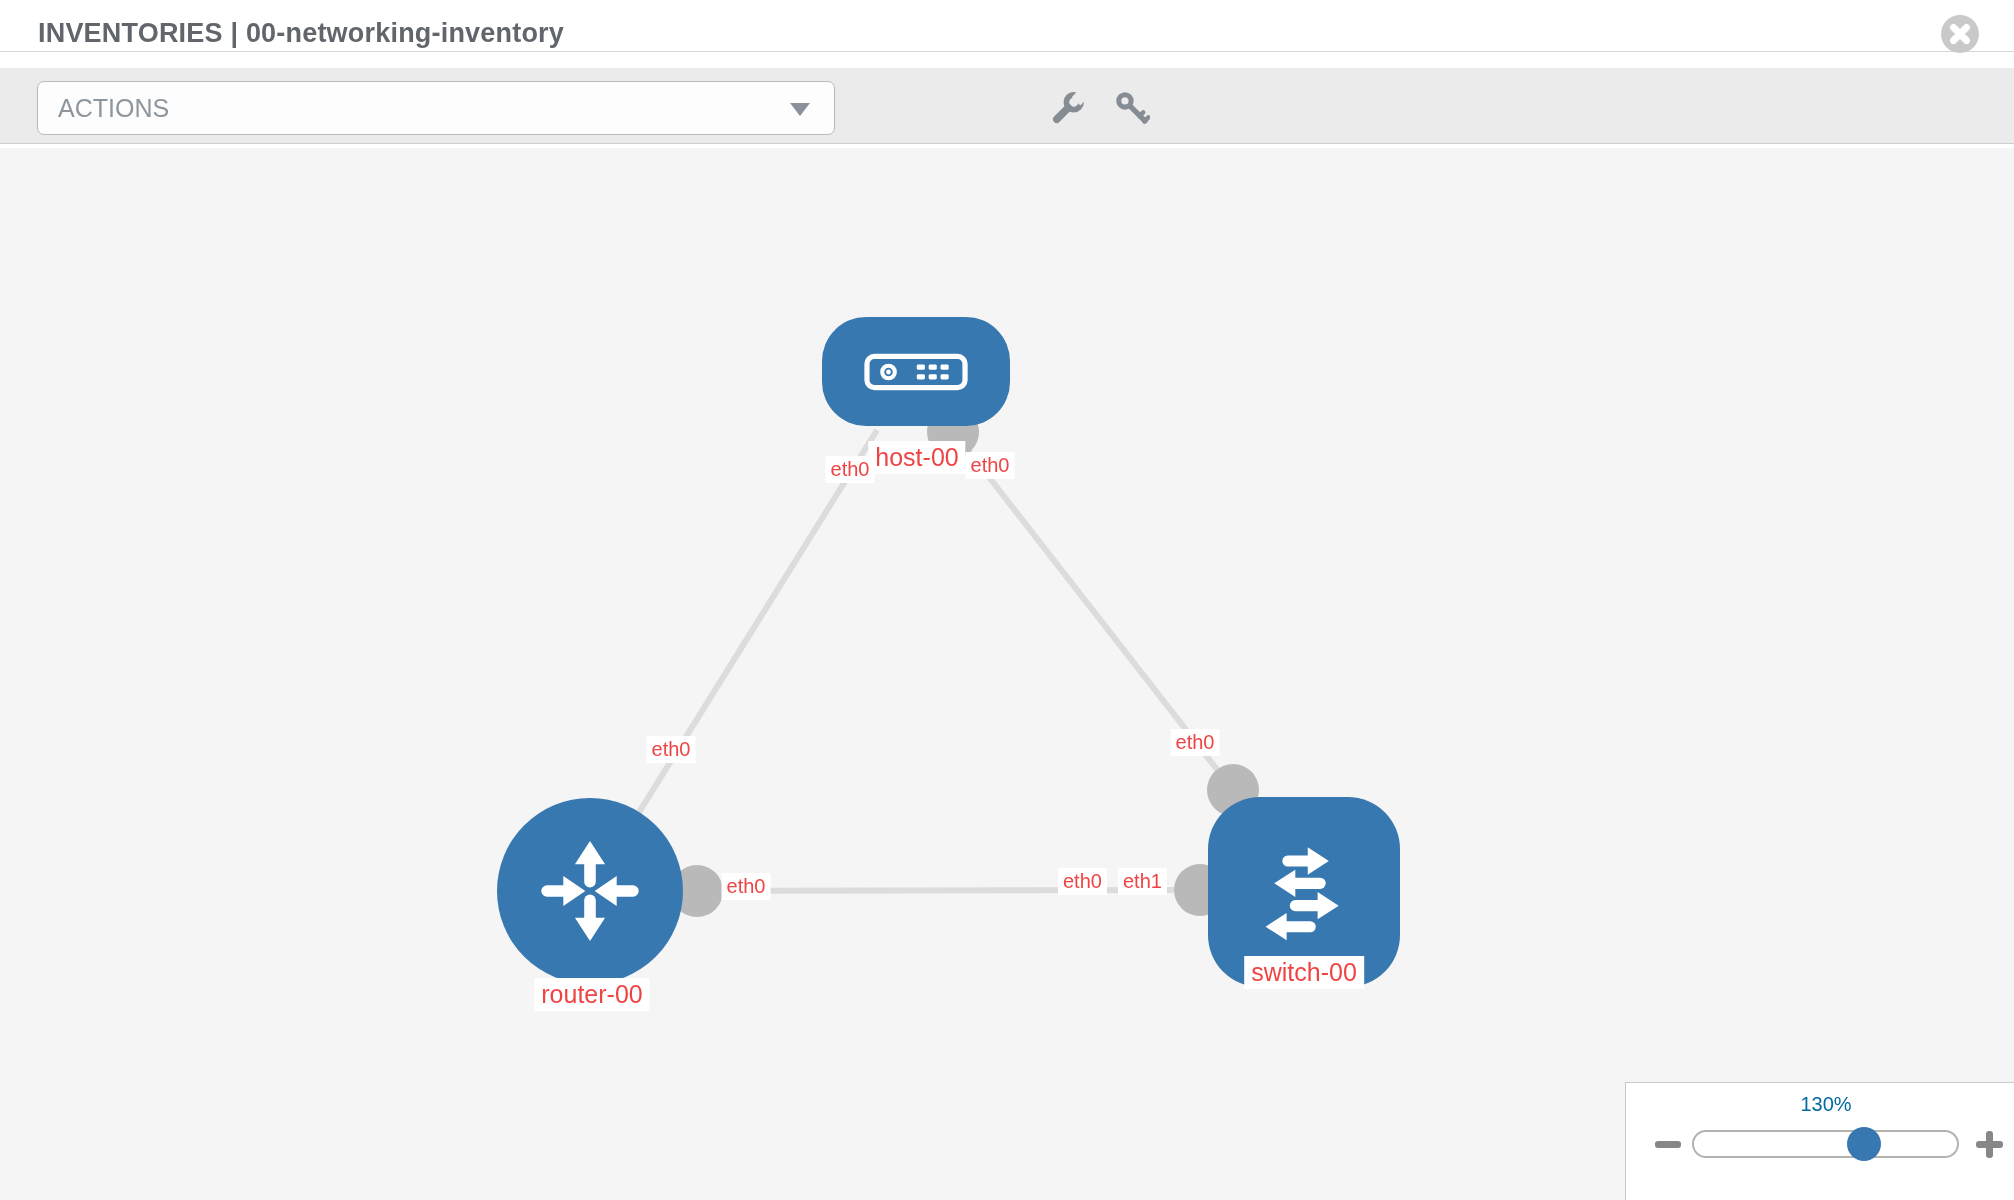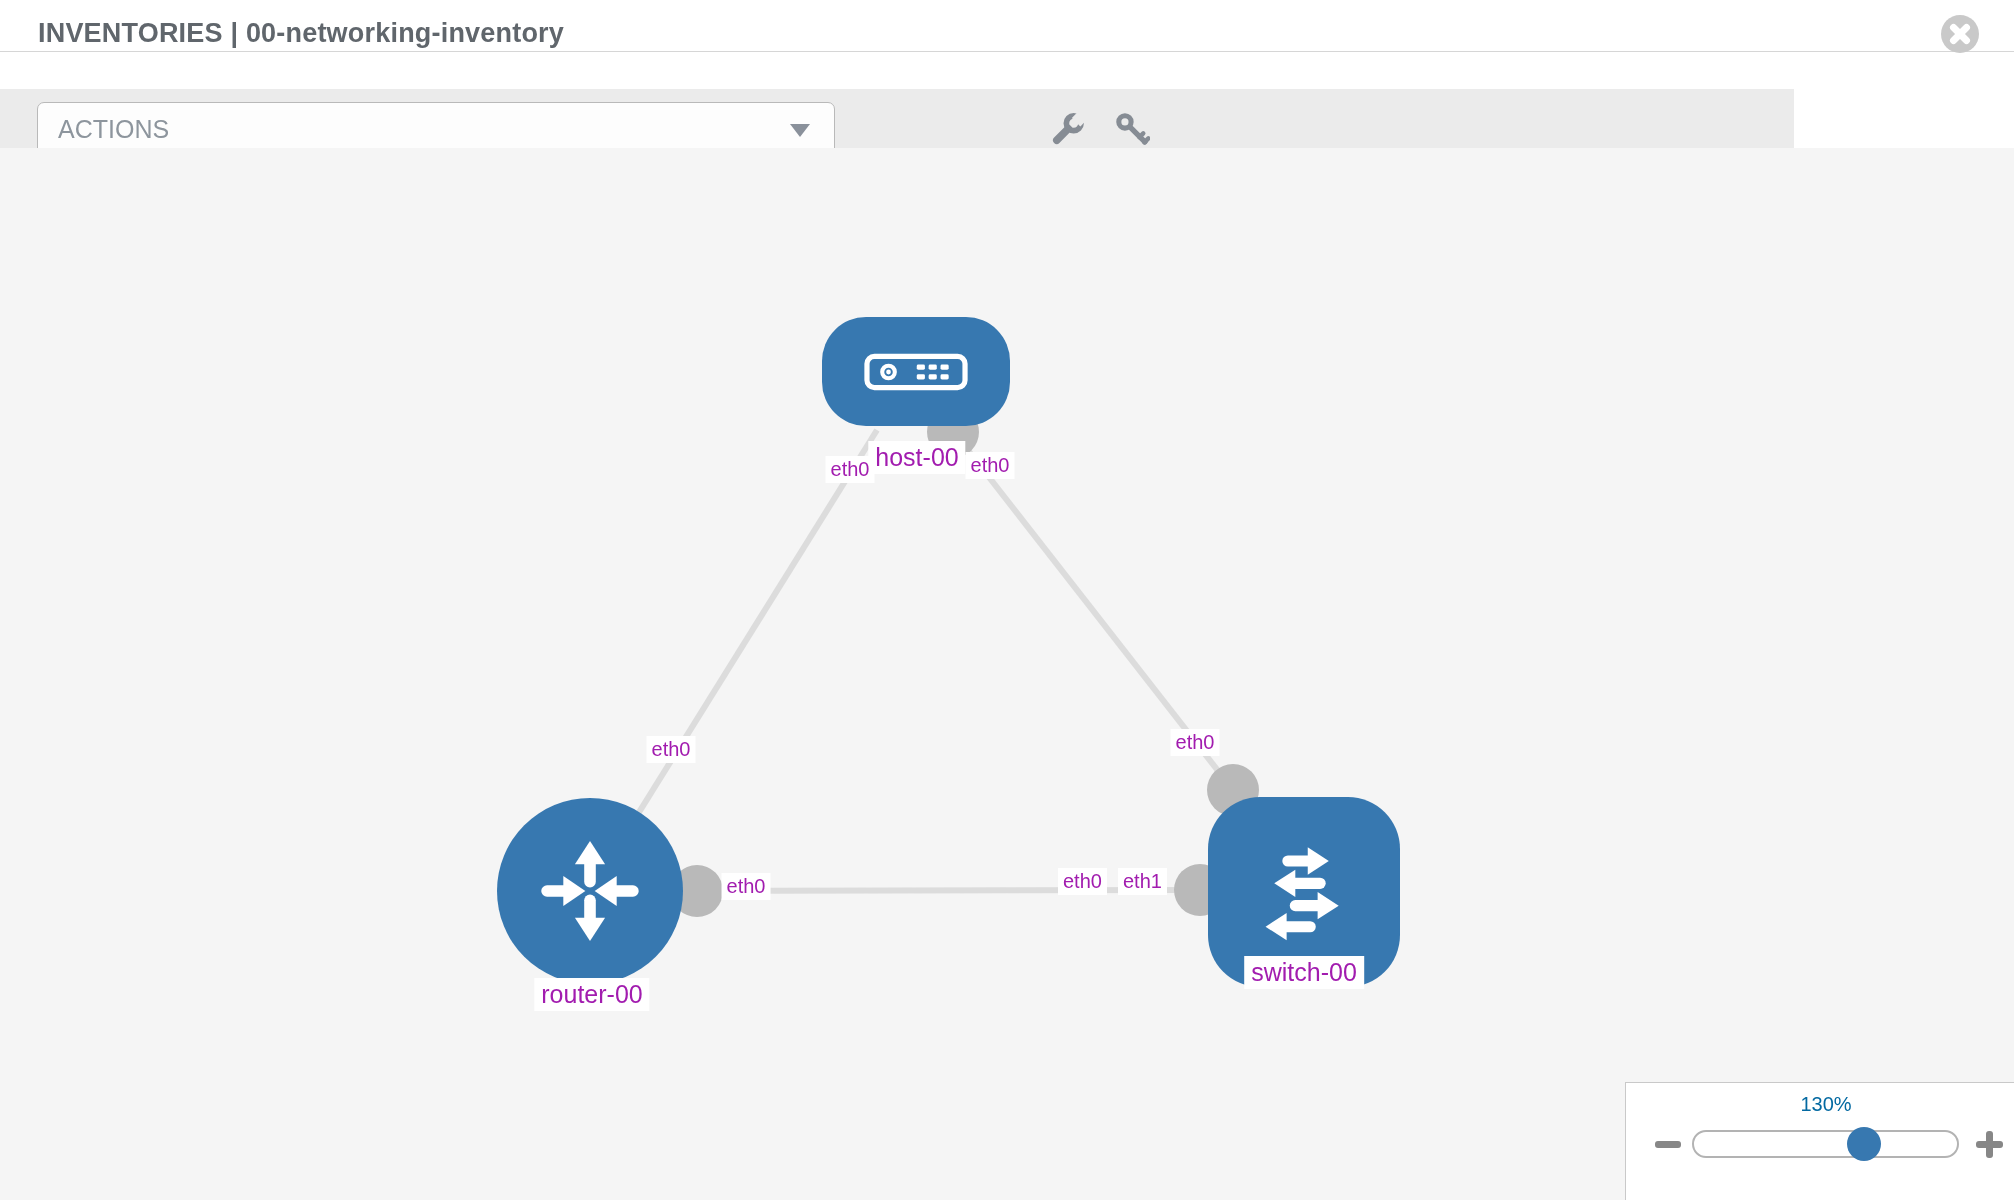--- a/index.html
+++ b/index.html
@@ -8,21 +8,21 @@
 
   
   .header { position:absolute; left:0; top:0; width:2014px; height:52px;
     background:#ffffff; border-bottom:1px solid #d6d6d6; }
   .header-title { position:absolute; left:38px; top:18px;
     font-size:27px; font-weight:bold; color:#60666c; letter-spacing:.2px; }
   .close-btn { position:absolute; right:34px; top:14px; width:40px; height:40px;
     cursor:pointer; }
 
   
-  .toolbar { position:absolute; left:0; top:89px; width:1794px; height:76px;
+  .toolbar { position:absolute; left:0; top:68px; width:2014px; height:76px;
     background:#ebebeb; border-bottom:1px solid #cfcfcf; }
   .dropdown { position:absolute; top:13px; height:54px; background:#fdfdfd;
     border:1px solid #b9b9b9; border-radius:7px; }
   .dropdown .dd-label { position:absolute; left:20px; top:0; line-height:52px;
     font-size:25px; color:#8d959d; }
   .caret { position:absolute; right:24px; top:21px; width:0; height:0;
     border-left:10px solid transparent; border-right:10px solid transparent;
     border-top:13px solid #8a919b; }
   .dd-actions { left:37px;  width:798px; }
   .dd-search  { left:1183px; width:795px; }
@@ -34,21 +34,21 @@
   .canvas { position:absolute; left:0; top:148px; width:2014px; height:1052px;
     background:#f5f5f5; overflow:hidden; }
   .links-svg { position:absolute; left:0; top:0; width:2014px; height:1052px; }
 
   .node { position:absolute; background:#3778b0; display:flex;
     align-items:center; justify-content:center; cursor:pointer; }
   .node-host   { left:822px;  top:169px; width:188px; height:109px; border-radius:44px; }
   .node-router { left:497px;  top:650px; width:186px; height:186px; border-radius:50%; }
   .node-switch { left:1208px; top:649px; width:192px; height:190px; border-radius:52px; }
 
-  .graph-label { position:absolute; background:#ffffff; color:#a21caf;
+  .graph-label { position:absolute; background:#ffffff; color:#ef4444;
     white-space:nowrap; }
   .node-label  { font-size:25px; padding:2px 7px; transform:translateX(-50%); }
   .iface-label { font-size:20px; padding:2px 5px; }
   .iface-center { transform:translateX(-50%); }
 
   
   .zoom-panel { position:absolute; left:1625px; top:934px; width:400px; height:130px;
     background:#ffffff; border:1px solid #c9c9c9; }
   .zoom-value { position:absolute; left:200px; top:10px; transform:translateX(-50%);
     font-size:20px; color:#0369a1; }

